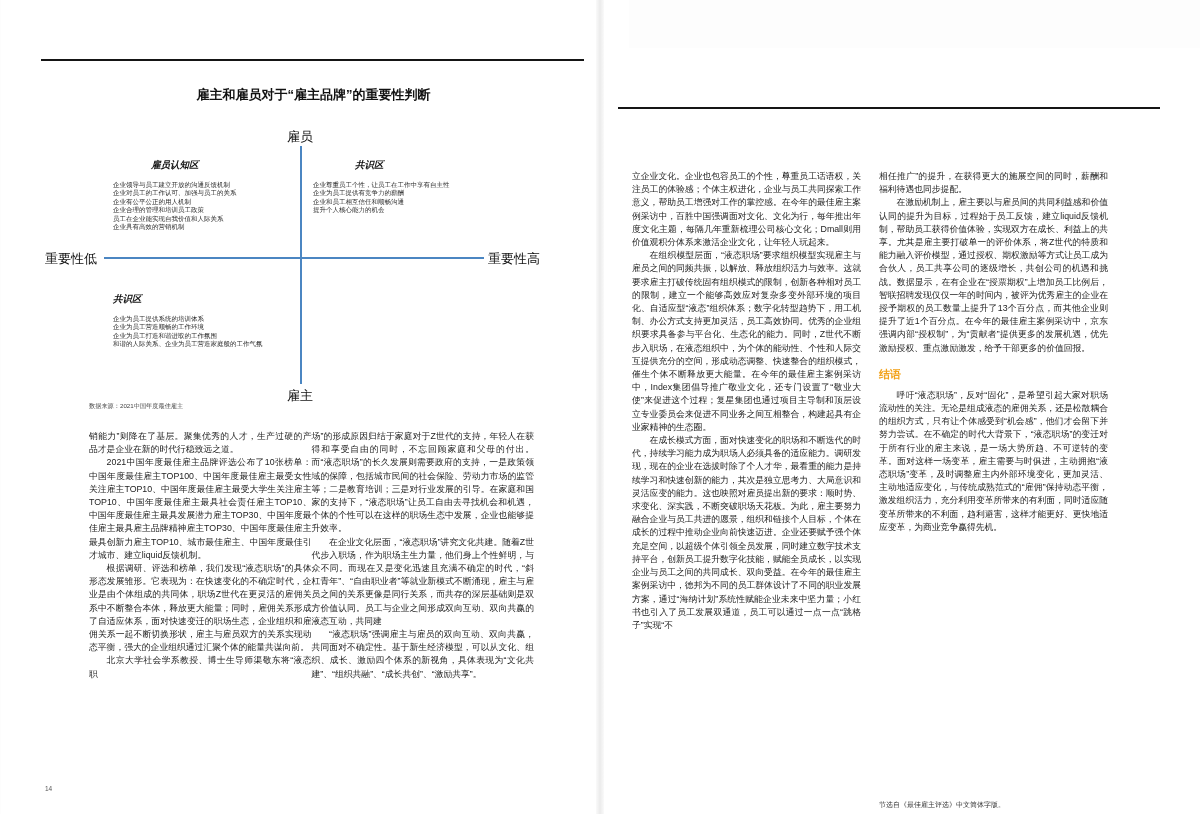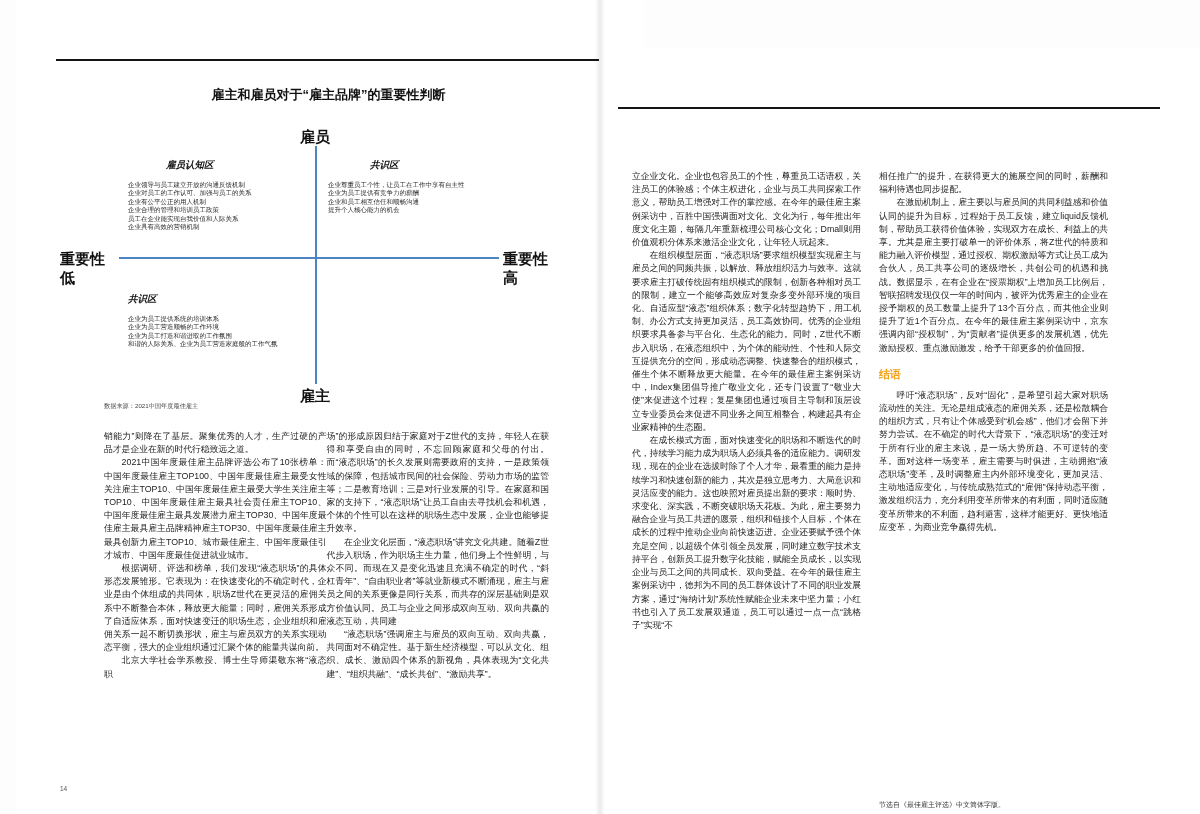--- a/index.html
+++ b/index.html
@@ -4,39 +4,39 @@
 <style>
   html,body { margin:0; padding:0; }
   body {
     width:1200px; height:814px; position:relative;
     background:#fdfdfd;
     font-family:"Liberation Sans", sans-serif;
     color:#1a1a1a;
     overflow:hidden;
   }
   .page { position:absolute; top:0; height:814px; background:#ffffff; }
-  .page-left  { left:16px;   width:600px;padding-left:28px; }
+  .page-left  { left:1px;   width:600px;padding-left:28px; }
   .page-right { left:600px; width:600px;margin-top:48px; }
   .gutter {
     position:absolute; left:596px; top:0; width:8px; height:814px;
     background:linear-gradient(to right, rgba(0,0,0,0.02), rgba(0,0,0,0.08), rgba(0,0,0,0.02));
     pointer-events:none;
   }
   .toprule { position:absolute; height:2px; background:#151515; }
   .toprule.left  { left:40px; top:59px; width:543px; }
   .toprule.right { left:18px; top:59px; width:542px; }
 
   
   .chart-title {
     position:absolute; left:90px; top:86px; width:445px;
     text-align:center; font-size:13px; font-weight:bold; color:#111;
   }
   .vaxis { position:absolute; left:299px; top:146px; width:2px; height:238px; background:#4b86c2; }
   .haxis { position:absolute; left:103px; top:257px; width:380px; height:2px; background:#4b86c2; }
-  .axis-label { position:absolute; font-size:15px; font-weight:700; color:#111; }
+  .axis-label { position:absolute; font-size:13px; font-weight:400; color:#111; }
   .axis-top    { left:271px; top:128px; width:56px; text-align:center; }
   .axis-bottom { left:271px; top:387px; width:56px; text-align:center; }
   .axis-left   { left:44px;  top:250px; width:54px; text-align:left; }
   .axis-right  { left:487px; top:250px; width:54px; text-align:left; }
 
   .quad { position:absolute; }
   .quad-tl { left:112px; top:159px; width:182px; }
   .quad-tr { left:312px; top:159px; width:172px; }
   .quad-bl { left:112px; top:293px; width:182px; }
   .quad-br { left:312px; top:293px; width:172px; }
@@ -116,21 +116,21 @@
         <li>和谐的人际关系、企业为员工营造家庭般的工作气氛</li>
       </ul>
     </div>
 
 
     <div class="chart-source">数据来源：2021中国年度最佳雇主</div>
 
     <div class="body-cols left-page">
       <div class="col">
         <p class="cont">销能力”则降在了基层。聚集优秀的人才，生产过硬的产品才是企业在新的时代行稳致远之道。</p>
-        <p>2021中国年度最佳雇主品牌评选公布了10张榜单：中国年度最佳雇主TOP100、中国年度最佳雇主最受女性关注雇主TOP10、中国年度最佳雇主最受大学生关注雇主TOP10、中国年度最佳雇主最具社会责任雇主TOP10、中国年度最佳雇主最具发展潜力雇主TOP30、中国年度最佳雇主最具雇主品牌精神雇主TOP30、中国年度最佳雇主最具创新力雇主TOP10、城市最佳雇主、中国年度最佳引才城市、中国年度最佳促进就业城市。</p>
+        <p>2021中国年度最佳雇主品牌评选公布了10张榜单：中国年度最佳雇主TOP100、中国年度最佳雇主最受女性关注雇主TOP10、中国年度最佳雇主最受大学生关注雇主TOP10、中国年度最佳雇主最具社会责任雇主TOP10、中国年度最佳雇主最具发展潜力雇主TOP30、中国年度最佳雇主最具雇主品牌精神雇主TOP30、中国年度最佳雇主最具创新力雇主TOP10、城市最佳雇主、中国年度最佳引才城市、建立liquid反馈机制。</p>
         <p>根据调研、评选和榜单，我们发现“液态职场”的具体形态发展雏形。它表现为：在快速变化的不确定时代，企业是由个体组成的共同体，职场Z世代在更灵活的雇佣关系中不断整合本体，释放更大能量；同时，雇佣关系形成了自适应体系，面对快速变迁的职场生态，企业组织和雇佣关系一起不断切换形状，雇主与雇员双方的关系实现动态平衡，强大的企业组织通过汇聚个体的能量共谋向前。</p>
         <p>北京大学社会学系教授、博士生导师渠敬东将“液态职</p>
       </div>
       <div class="col">
         <p class="cont">场”的形成原因归结于家庭对于Z世代的支持，年轻人在获得和享受自由的同时，不忘回顾家庭和父母的付出。而“液态职场”的长久发展则需要政府的支持，一是政策领域的保障，包括城市民间的社会保险、劳动力市场的监管等；二是教育培训；三是对行业发展的引导。在家庭和国家的支持下，“液态职场”让员工自由去寻找机会和机遇，个体的个性可以在这样的职场生态中发展，企业也能够提升效率。</p>
         <p>在企业文化层面，“液态职场”讲究文化共建。随着Z世代步入职场，作为职场主生力量，他们身上个性鲜明，与众不同。而现在又是变化迅速且充满不确定的时代，“斜杠青年”、“自由职业者”等就业新模式不断涌现，雇主与雇员之间的关系更像是同行关系，而共存的深层基础则是双方价值认同。员工与企业之间形成双向互动、双向共赢的液态互动，共同建</p>
         <p>“液态职场”强调雇主与雇员的双向互动、双向共赢，共同面对不确定性。基于新生经济模型，可以从文化、组织、成长、激励四个体系的新视角，具体表现为“文化共建”、“组织共融”、“成长共创”、“激励共享”。</p>
       </div>
     </div>
 

